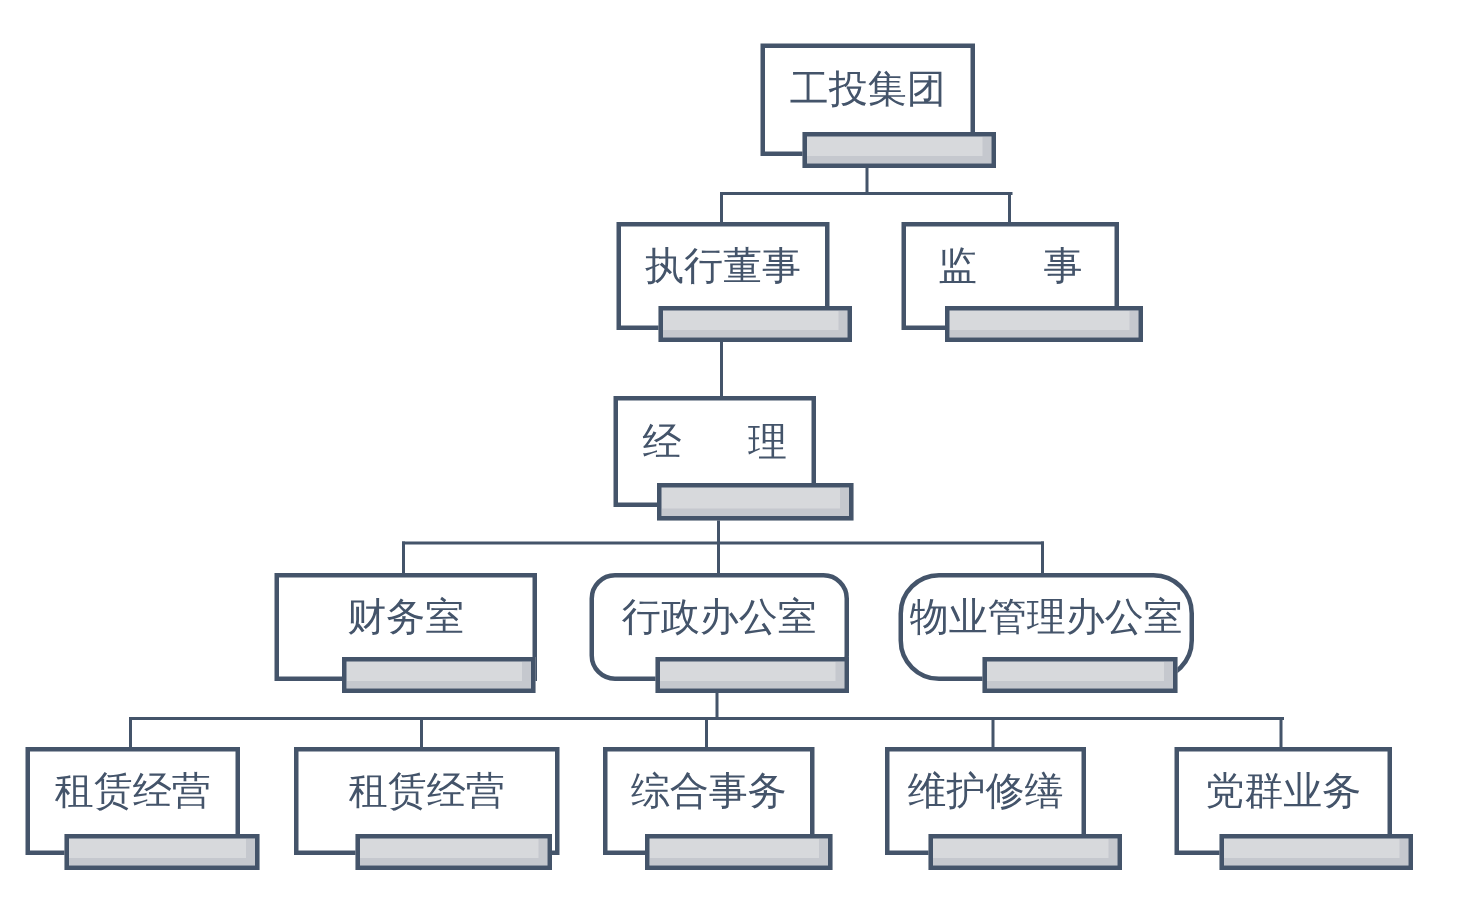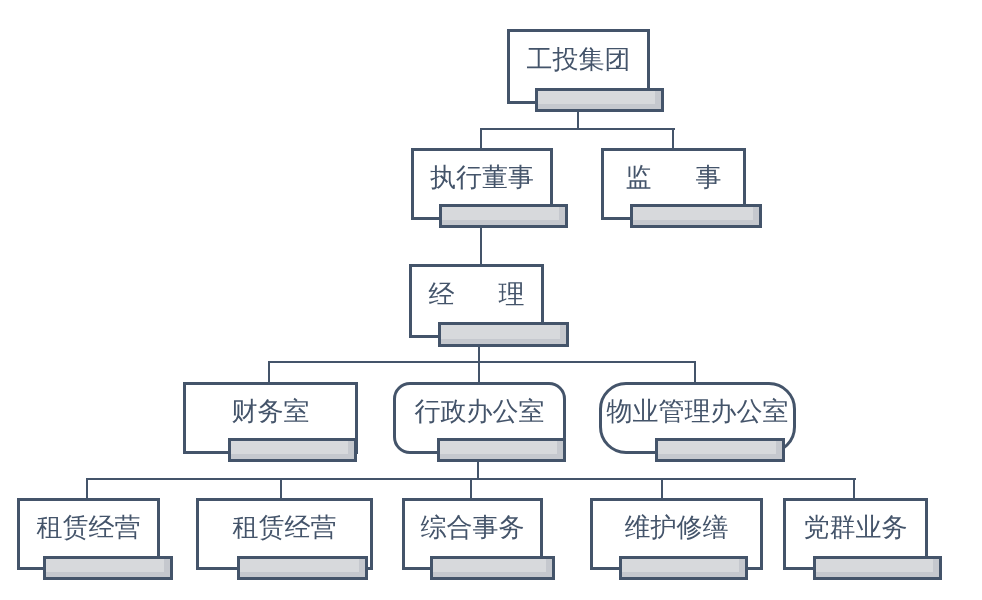--- a/index.html
+++ b/index.html
@@ -112,21 +112,21 @@
   <div class="node" style="left:196px; top:498px; width:177px; height:72px;text-align:right;">
     <span>租赁经营</span>
   </div>
   <div class="shadow" style="left:237px; top:556px; width:131px; height:24px;"></div>
 
   <div class="node" style="left:402px; top:498px; width:141px; height:72px;">
     <span>综合事务</span>
   </div>
   <div class="shadow" style="left:430px; top:556px; width:125px; height:24px;"></div>
 
-  <div class="node" style="left:590px; top:498px; width:173px; height:72px;">
+  <div class="node" style="left:590px; top:498px; width:134px; height:72px;">
     <span>维护修缮</span>
   </div>
   <div class="shadow" style="left:619px; top:556px; width:129px; height:24px;"></div>
 
   <div class="node" style="left:783px; top:498px; width:145px; height:72px;">
     <span>党群业务</span>
   </div>
   <div class="shadow" style="left:813px; top:556px; width:129px; height:24px;"></div>
 
 </div>

